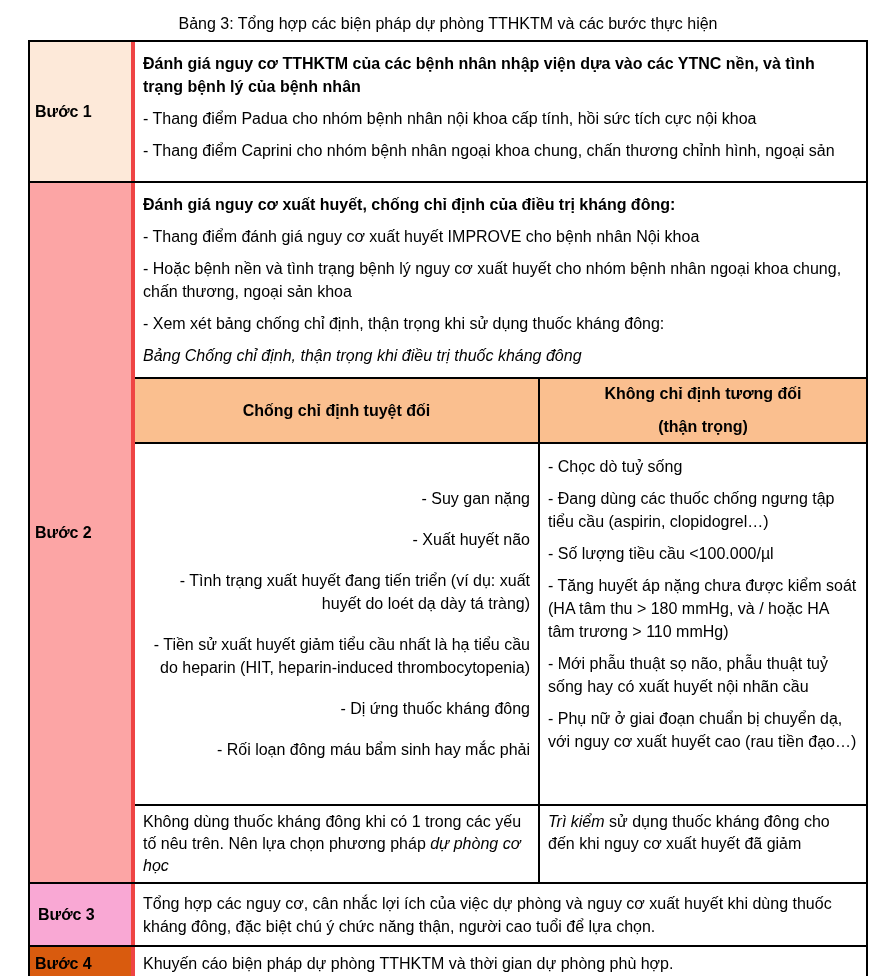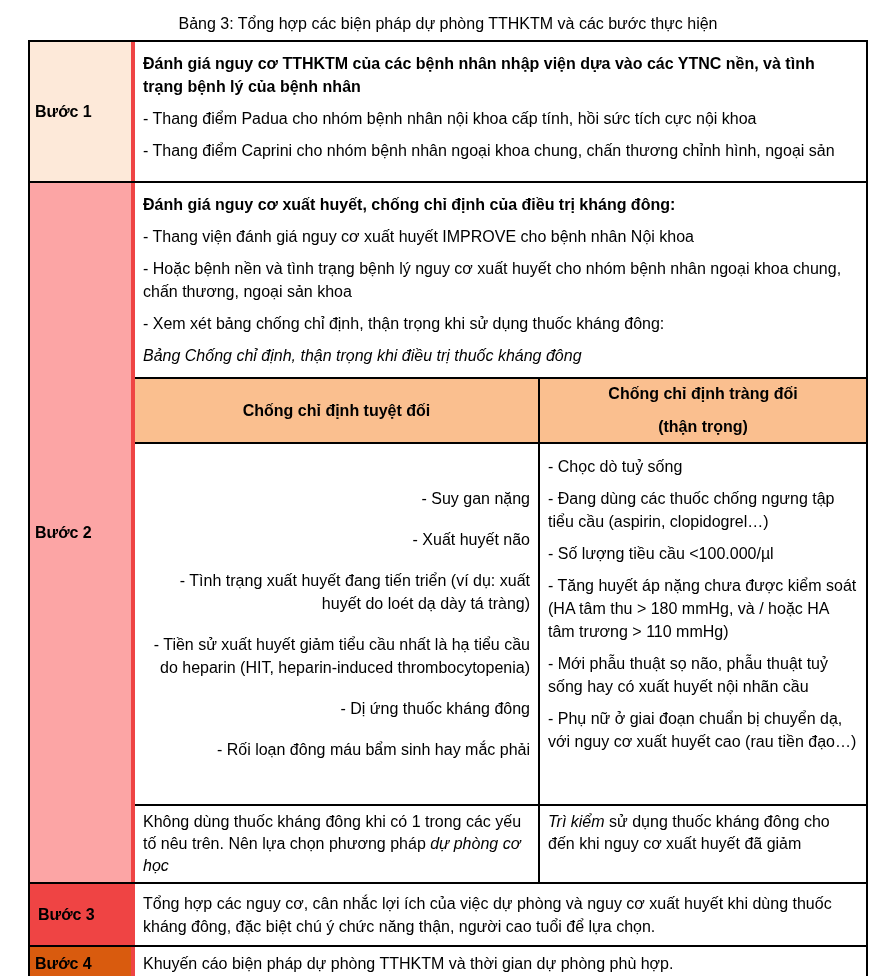--- a/index.html
+++ b/index.html
@@ -101,34 +101,34 @@
     </div>
 
     <div class="row row-step2">
       <div class="label-cell" style="background-color: #fca5a5;">
         <span>Bước 2</span>
       </div>
       <div class="content-cell">
         <div class="step2-paras pad">
           <p class="para bold">Đánh giá nguy cơ xuất huyết, chống chỉ định của điều trị kháng đông:</p>
           <div>
-              <p class="para">- Thang viện đánh giá nguy cơ xuất huyết IMPROVE cho bệnh nhân Nội khoa</p>
+              <p class="para">- Thang điểm đánh giá nguy cơ xuất huyết IMPROVE cho bệnh nhân Nội khoa</p>
               <p class="para">- Hoặc bệnh nền và tình trạng bệnh lý nguy cơ xuất huyết cho nhóm bệnh nhân ngoại khoa chung, chấn thương, ngoại sản khoa</p>
               <p class="para">- Xem xét bảng chống chỉ định, thận trọng khi sử dụng thuốc kháng đông:</p>
             </div>
           <p class="para italic">Bảng Chống chỉ định, thận trọng khi điều trị thuốc kháng đông</p>
         </div>
 
         <div class="nested-table">
           <div class="nrow nhead">
             <div class="ncell-left" style="background-color: rgb(250, 191, 143);">
               <span>Chống chỉ định tuyệt đối</span>
             </div>
             <div class="ncell-right" style="background-color: rgb(250, 191, 143);">
-              <span>Chống chỉ định tràng đối</span>
+              <span>Không chỉ định tương đối</span>
               <span class="line2">(thận trọng)</span>
             </div>
           </div>
           <div class="nrow nbody">
             <div class="ncell-left">
                 <p class="para">- Suy gan nặng</p>
                 <p class="para">- Xuất huyết não</p>
                 <p class="para">- Tình trạng xuất huyết đang tiến triển (ví dụ: xuất huyết do loét dạ dày tá tràng)</p>
                 <p class="para">- Tiền sử xuất huyết giảm tiểu cầu nhất là hạ tiểu cầu do heparin (HIT, heparin-induced thrombocytopenia)</p>
                 <p class="para">- Dị ứng thuốc kháng đông</p>
@@ -149,21 +149,21 @@
             </div>
             <div class="ncell-right">
               <p class="para"><span class="italic">Trì kiểm</span><span> sử dụng thuốc kháng đông cho đến khi nguy cơ xuất huyết đã giảm</span></p>
             </div>
           </div>
         </div>
       </div>
     </div>
 
     <div class="row row-step3">
-      <div class="label-cell" style="background-color: #ef4444; padding-left: 8px;">
+      <div class="label-cell" style="background-color: #f9a8d4; padding-left: 8px;">
         <span>Bước 3</span>
       </div>
       <div class="content-cell pad">
         <p class="para">Tổng hợp các nguy cơ, cân nhắc lợi ích của việc dự phòng và nguy cơ xuất huyết khi dùng thuốc kháng đông, đặc biệt chú ý chức năng thận, người cao tuổi để lựa chọn.</p>
       </div>
     </div>
 
     <div class="row row-step4">
       <div class="label-cell" style="background-color: rgb(217, 91, 14);">
         <span>Bước 4</span>

